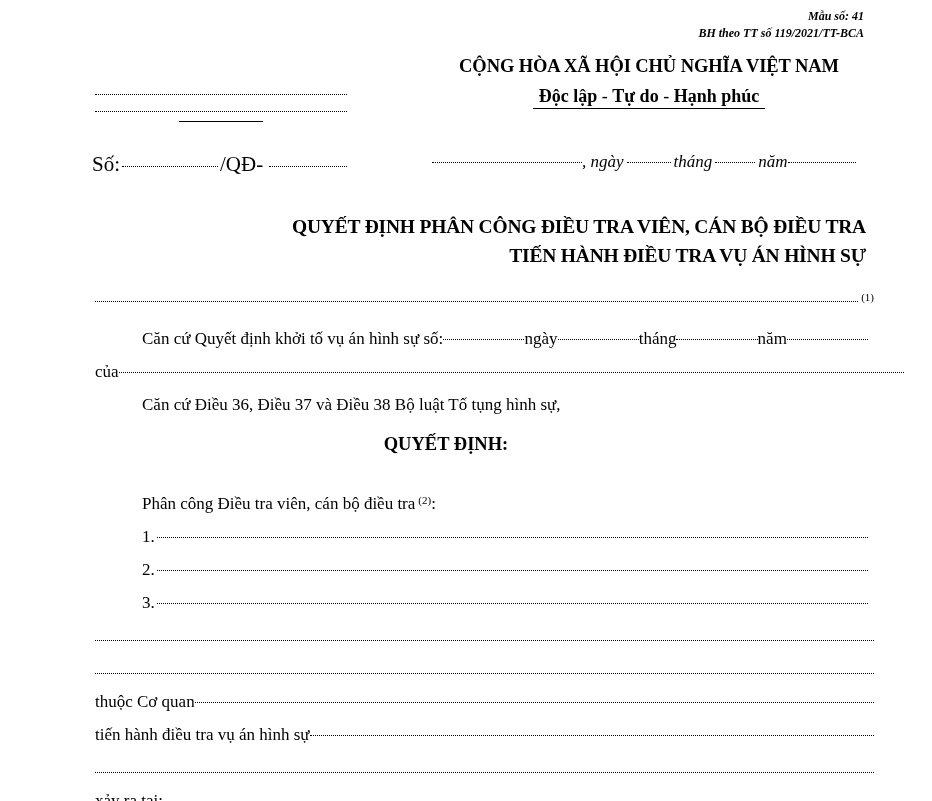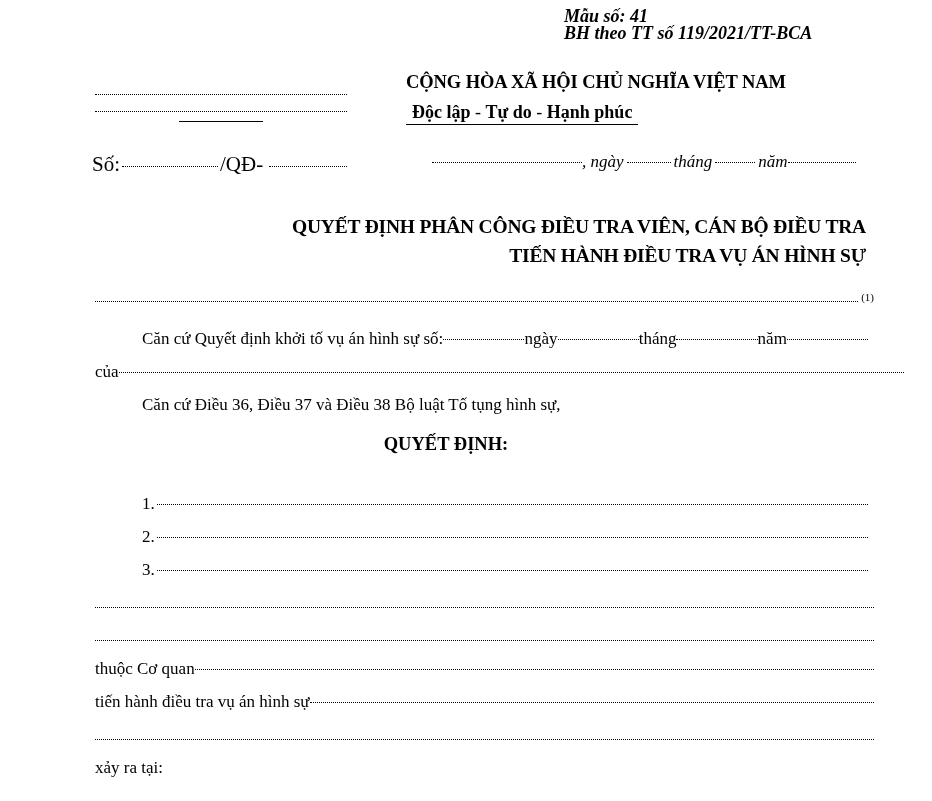--- a/index.html
+++ b/index.html
@@ -30,33 +30,34 @@
     top: -4px;
     min-width: 6px;
   }
 
   
   .form-code {
     position: absolute;
     top: 8px;
     right: 68px;
     width: 300px;
-    text-align: left;
+    text-align: right;
     font-style: italic;
     font-weight: bold;
-    font-size: 18px;
+    font-size: 12px;
     line-height: 17px;
   }
 
   
   .nat-heading {
     position: absolute;
-    top: 72px;
+    top: 56px;
     left: 406px;
     width: 486px;
+    text-align: center;
   }
   .nat-line1 {
     font-weight: bold;
     font-size: 18.5px;
     letter-spacing: -0.1px;
     white-space: nowrap;
   }
   .nat-line2 {
     font-weight: bold;
     font-size: 18px;
@@ -252,20 +253,25 @@
     </div>
 
     <div class="row indent">
       <span class="lbl">Căn cứ Điều 36, Điều 37 và Điều 38 Bộ luật Tố tụng hình sự,</span>
     </div>
 
     <div class="decide-heading">QUYẾT ĐỊNH:</div>
 
     <div class="spacer-row"></div>
 
+    <div class="row indent">
+      <span class="lbl">Phân công Điều tra viên, cán bộ điều tra</span>
+      <span class="sup">(2)</span>
+      <span class="lbl">:</span>
+    </div>
 
     <div class="row num-row">
       <span class="num">1.</span>
       <span class="dots"></span>
     </div>
     <div class="row num-row">
       <span class="num">2.</span>
       <span class="dots"></span>
     </div>
     <div class="row num-row">

